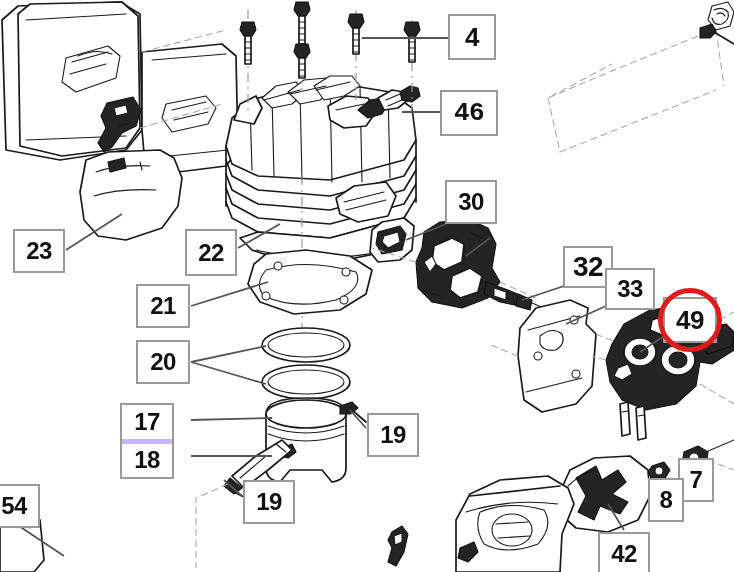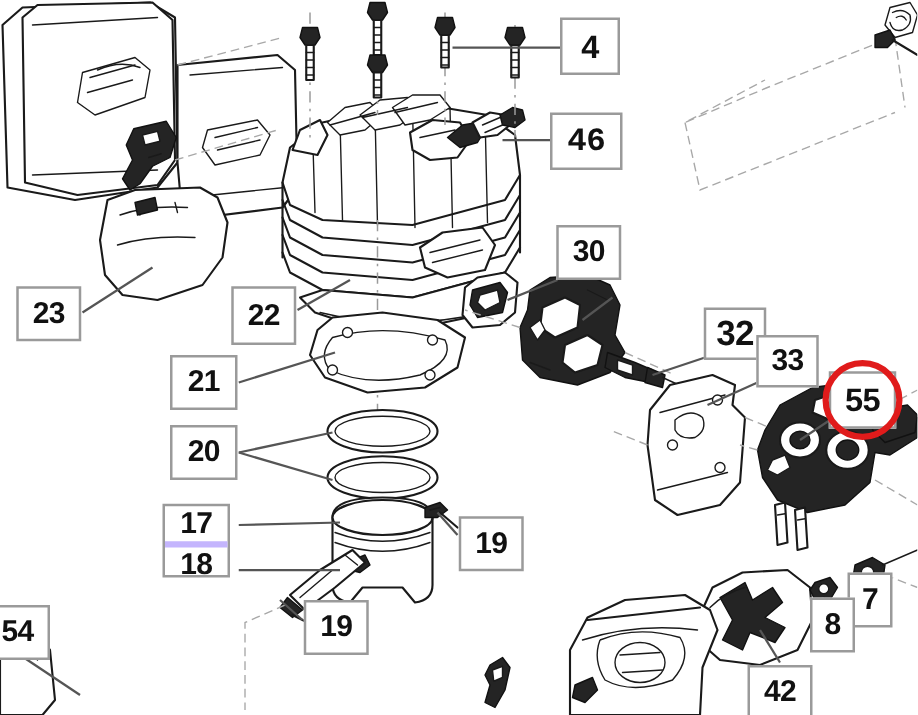--- a/index.html
+++ b/index.html
@@ -344,21 +344,21 @@
   <div class="callout" style="left:445px; top:180px; width:52px; height:44px; font-size:24px;align-items:center;">
     <span>30</span>
   </div>
   <div class="callout" style="left:563px; top:246px; width:50px; height:42px; font-size:28px;">
     <span>32</span>
   </div>
   <div class="callout" style="left:605px; top:268px; width:50px; height:42px; font-size:24px;">
     <span>33</span>
   </div>
   <div class="callout" style="left:663px; top:297px; width:54px; height:46px; font-size:26px;">
-    <span>55</span>
+    <span>49</span>
   </div>
   <div class="callout" style="left:13px; top:229px; width:52px; height:44px; font-size:24px;text-align:center;">
     <span>23</span>
   </div>
   <div class="callout" style="left:185px; top:229px; width:52px; height:47px; font-size:24px;">
     <span>22</span>
   </div>
   <div class="callout" style="left:136px; top:284px; width:54px; height:44px; font-size:24px;">
     <span>21</span>
   </div>
@@ -377,21 +377,21 @@
   <div class="callout" style="left:648px; top:478px; width:36px; height:44px; font-size:24px;">
     <span>8</span>
   </div>
   <div class="callout" style="left:598px; top:532px; width:52px; height:44px; font-size:24px;">
     <span>42</span>
   </div>
   <div class="callout" style="left:-12px; top:484px; width:52px; height:44px; font-size:24px;">
     <span>54</span>
   </div>
 
-  <div class="callout stacked" style="left:130px; top:403px; width:54px; height:59px; font-size:24px;">
+  <div class="callout stacked" style="left:120px; top:403px; width:54px; height:76px; font-size:24px;">
     <div class="cell">
       <span>17</span>
     </div>
     <div class="cell">
       <span>18</span>
     </div>
   </div>
 
   <div class="redring" style="left:658px; top:288px; width:64px; height:64px;"></div>
 

